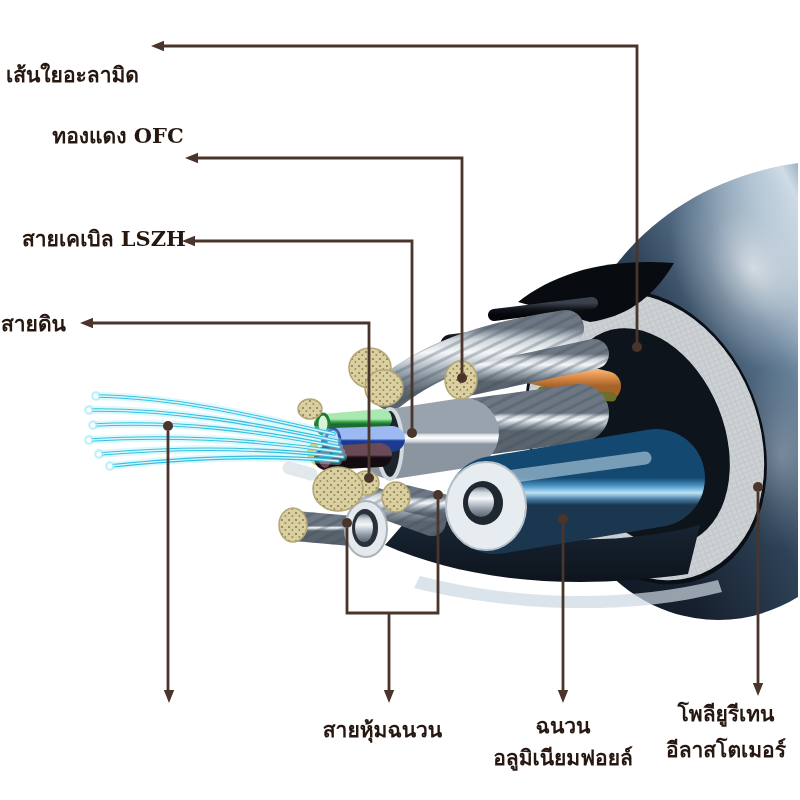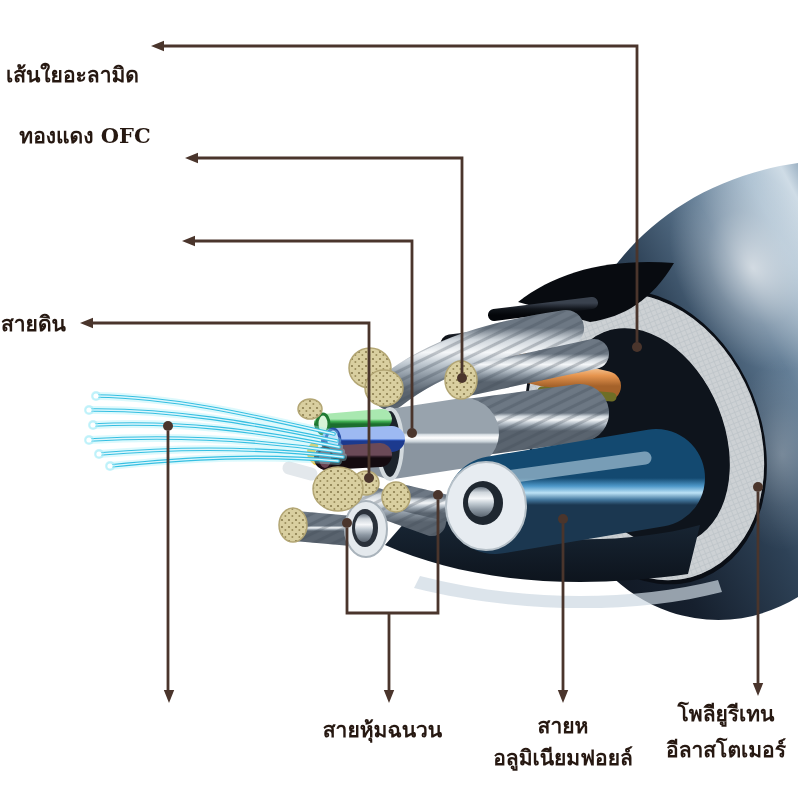--- a/index.html
+++ b/index.html
@@ -3,21 +3,21 @@
 <meta charset="utf-8">
 <style>
   html,body{margin:0;padding:0;background:#fff;}
   #stage{position:relative;width:800px;height:800px;background:var(--c-background,#fff);overflow:hidden;
          font-family:"DejaVu Serif", serif;}
   #art{position:absolute;left:0;top:0;}
   .lbl{position:absolute;font-weight:700;font-size:21px;color:var(--c-ink,#261811);
        white-space:nowrap;line-height:28px;}
   .lbl span{display:block;}
   #lbl-aramid{left:6px;top:33px;margin-top:28px;}
-  #lbl-ofc{left:0;top:115px;width:170px;text-align:center;line-height:41px;}
+  #lbl-ofc{left:33px;top:115px;width:170px;text-align:center;line-height:41px;}
   #lbl-lszh{left:22px;top:225px;}
   #lbl-ground{left:1px;top:310px;}
   #lbl-pmma{left:16px;top:706px;width:285px;text-align:center;line-height:35px;}
   #lbl-insulated{left:295px;top:716px;width:175px;text-align:center;}
   #lbl-foil{left:455px;top:710px;width:216px;text-align:center;line-height:32px;}
   #lbl-pu{left:640px;top:696px;width:172px;text-align:center;line-height:36px;}
 </style>
 </head>
 <body>
 
@@ -275,29 +275,32 @@
     <polygon points="758,696 752.8,683 763.2,683"></polygon>
   </g>
 </svg>
 
   <div class="lbl" id="lbl-aramid">
     <span>เส้นใยอะลามิด</span>
   </div>
   <div class="lbl" id="lbl-ofc">
     <span>ทองแดง OFC</span>
   </div>
+  <div class="lbl" id="lbl-lszh">
+    <span>สายเคเบิล LSZH</span>
+  </div>
   <div class="lbl" id="lbl-ground">
     <span>สายดิน</span>
   </div>
   <div class="lbl" id="lbl-pmma">
   </div>
   <div class="lbl" id="lbl-insulated">
     <span>สายหุ้มฉนวน</span>
   </div>
   <div class="lbl" id="lbl-foil">
-    <span>สายห</span>
+    <span>ฉนวน</span>
     <span>อลูมิเนียมฟอยล์</span>
   </div>
   <div class="lbl" id="lbl-pu">
     <span>โพลียูรีเทน</span>
     <span>อีลาสโตเมอร์</span>
   </div>
 </div>
 
 </body></html>

